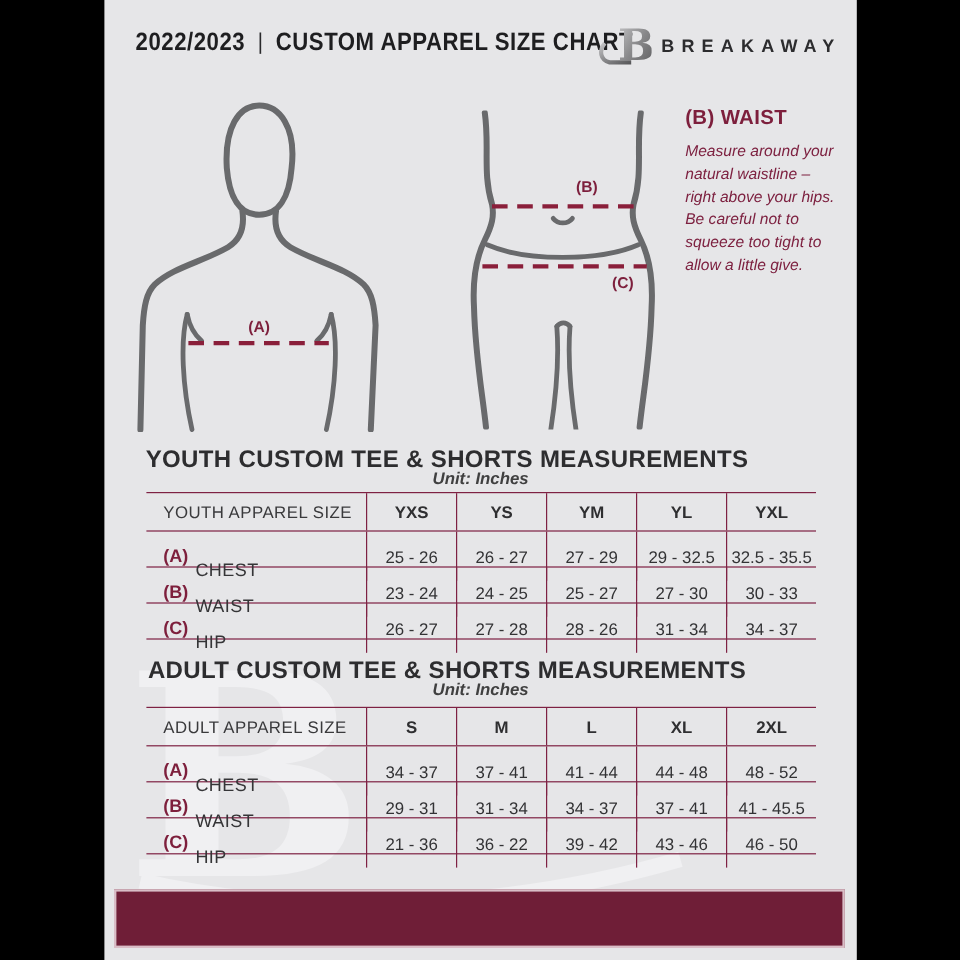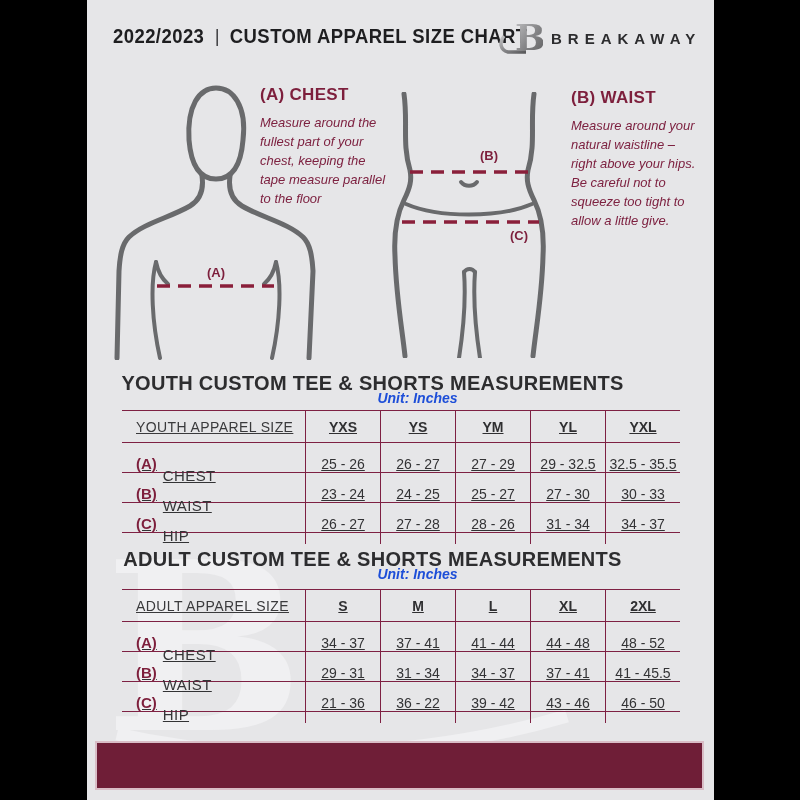--- a/index.html
+++ b/index.html
@@ -24,26 +24,26 @@
   .mark{font-family:"Liberation Sans",sans-serif;font-size:13px;font-weight:bold;fill:#7d1f3c;}
 
   .guide{position:absolute;width:165px;}
   .guide h3{margin:0 0 8px 0;font-size:17px;font-weight:bold;color:#7d1f3c;letter-spacing:.3px;}
   .guide p{margin:0;font-style:italic;font-size:13px;line-height:19px;color:#7d2140;white-space:pre-line;}
 
   
   .tbl-title{position:absolute;left:0;width:571px;text-align:center;font-weight:bold;
              font-size:20px;color:#2d2d2f;letter-spacing:.3px;}
   .tbl-unit{position:absolute;left:0;width:627px;text-align:center;font-style:italic;
-            font-weight:600;font-size:14px;color:#1d4ed8;padding-left:17px;}
+            font-weight:600;font-size:14px;color:#404040;}
   .sizetable{position:absolute;left:35px;width:558px;border-top:1.5px solid #7e2143;}
   .trow{display:grid;grid-template-columns:183px 75px 75px 75px 75px 75px;border-bottom:1.5px solid #7e2143;}
   .trow.head{height:31px;}
   .trow.data{height:29px;}
-  .cell{display:flex;align-items:center;justify-content:center;font-size:14px;color:#333335;text-decoration:underline;}
+  .cell{display:flex;align-items:center;justify-content:center;font-size:14px;color:#333335;}
   .cell.vline{border-left:1.5px solid #7e2143;}
   .cell.lbl{justify-content:flex-start;padding-left:14px;letter-spacing:.4px;color:#3a3a3c;}
   .cell.szhead{font-weight:bold;color:#2f2f31;}
   .cell.rowlbl{justify-content:flex-start;padding-left:14px;font-size:15px;gap:6px;}
   .cell.rowlbl .mk{font-weight:bold;color:#7d1f3c;}
   .cell.rowlbl .nm{color:#353537;letter-spacing:.4px;margin-top:24px;}
 
   
   .wm{position:absolute;left:0px;top:538px;width:520px;height:220px;pointer-events:none;}
   .footer-bar{position:absolute;left:8px;top:741px;width:605px;height:45px;
@@ -98,28 +98,20 @@
       <path class="thin-line" d="M73,90 C77,95 85,95 89,90"></path>
       <path class="thin-line" d="M76,180 C79,176 84,176 87,180"></path>
       <path class="thin-line" d="M76,180 C78,206 75,240 71,266"></path>
       <path class="thin-line" d="M87,180 C85,206 88,240 92,266"></path>
       <line class="dash" x1="22" y1="80" x2="142" y2="80"></line>
       <line class="dash" x1="14" y1="130" x2="151" y2="130"></line>
       <text class="mark" x="101" y="68" text-anchor="middle">(B)</text>
       <text class="mark" x="131" y="148" text-anchor="middle">(C)</text>
     </svg>
 
-    <div class="guide" style="left:173px;top:85px;">
-      <h3>(A) CHEST</h3>
-      <p>Measure around the
-fullest part of your
-chest, keeping the
-tape measure parallel
-to the floor</p>
-    </div>
     <div class="guide" style="left:468px;top:88px;margin-left:16px;">
       <h3>(B) WAIST</h3>
       <p>Measure around your
 natural waistline –
 right above your hips.
 Be careful not to
 squeeze too tight to
 allow a little give.</p>
     </div>
 

